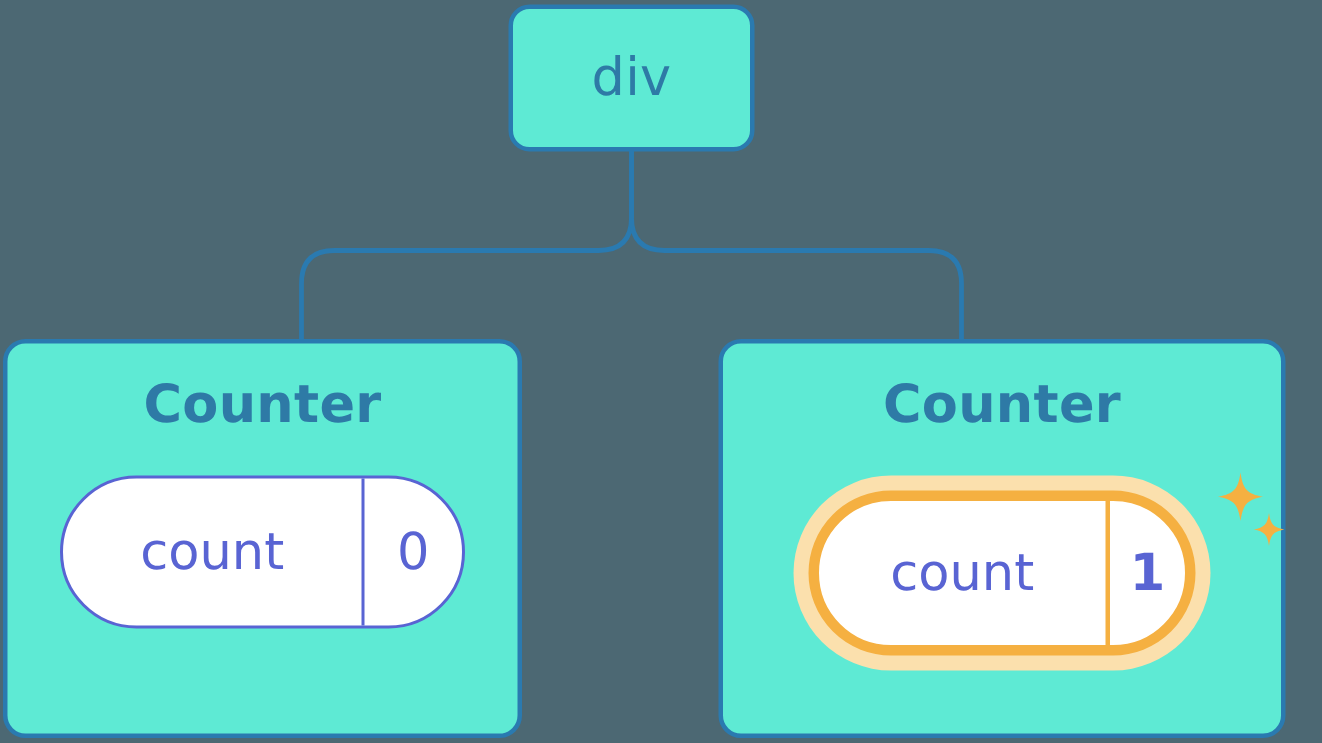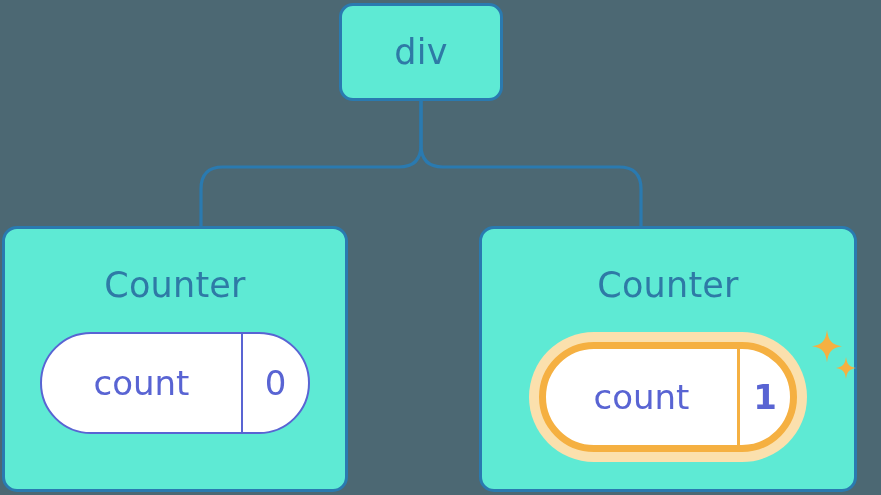--- a/index.html
+++ b/index.html
@@ -76,23 +76,23 @@
   }
 
   .node-child-right {
     left: 479px;
     width: 378px;
   }
 
   .node-title {
     color: #2e7aa6;
     font-size: 35px;
-    font-weight: 400;
-    line-height: 1;
-    margin-top: 39px;
+    font-weight: 700;
+    line-height: 1;
+    margin-top: 24px;
     letter-spacing: 0.2px;
   }
 
   
   .pill-wrap {
     position: relative;
     margin-top: 29px;
     display: flex;
     align-items: center;
     justify-content: center;

